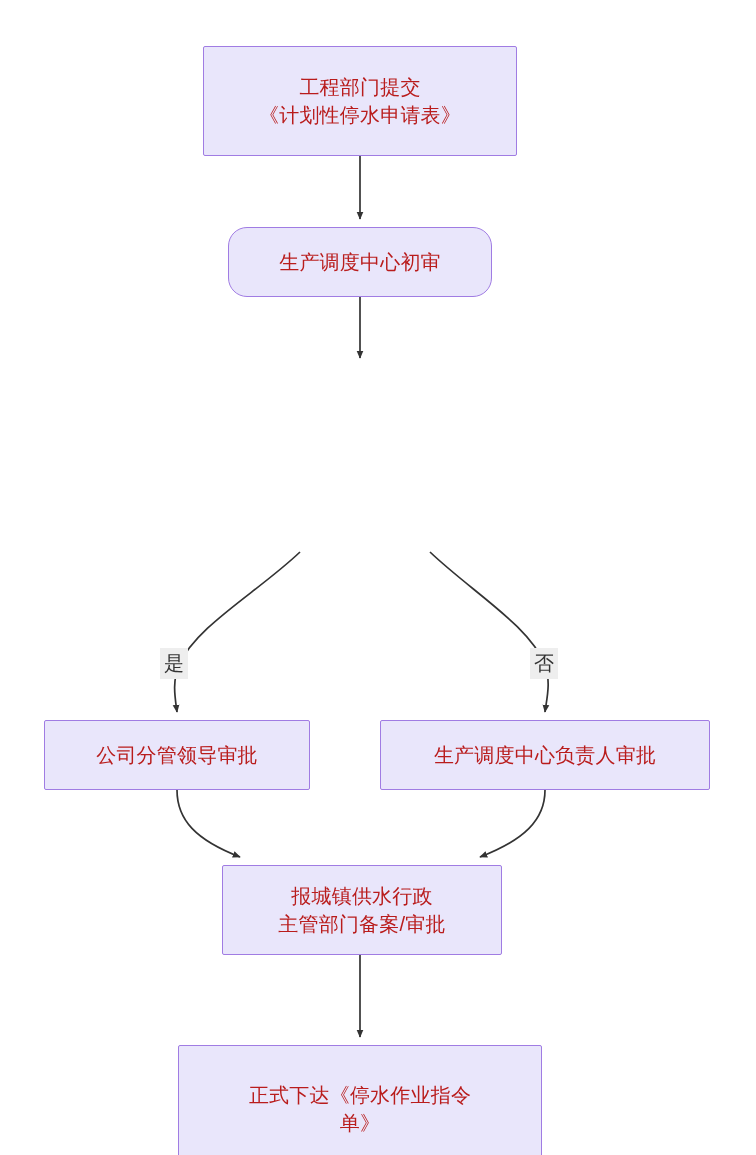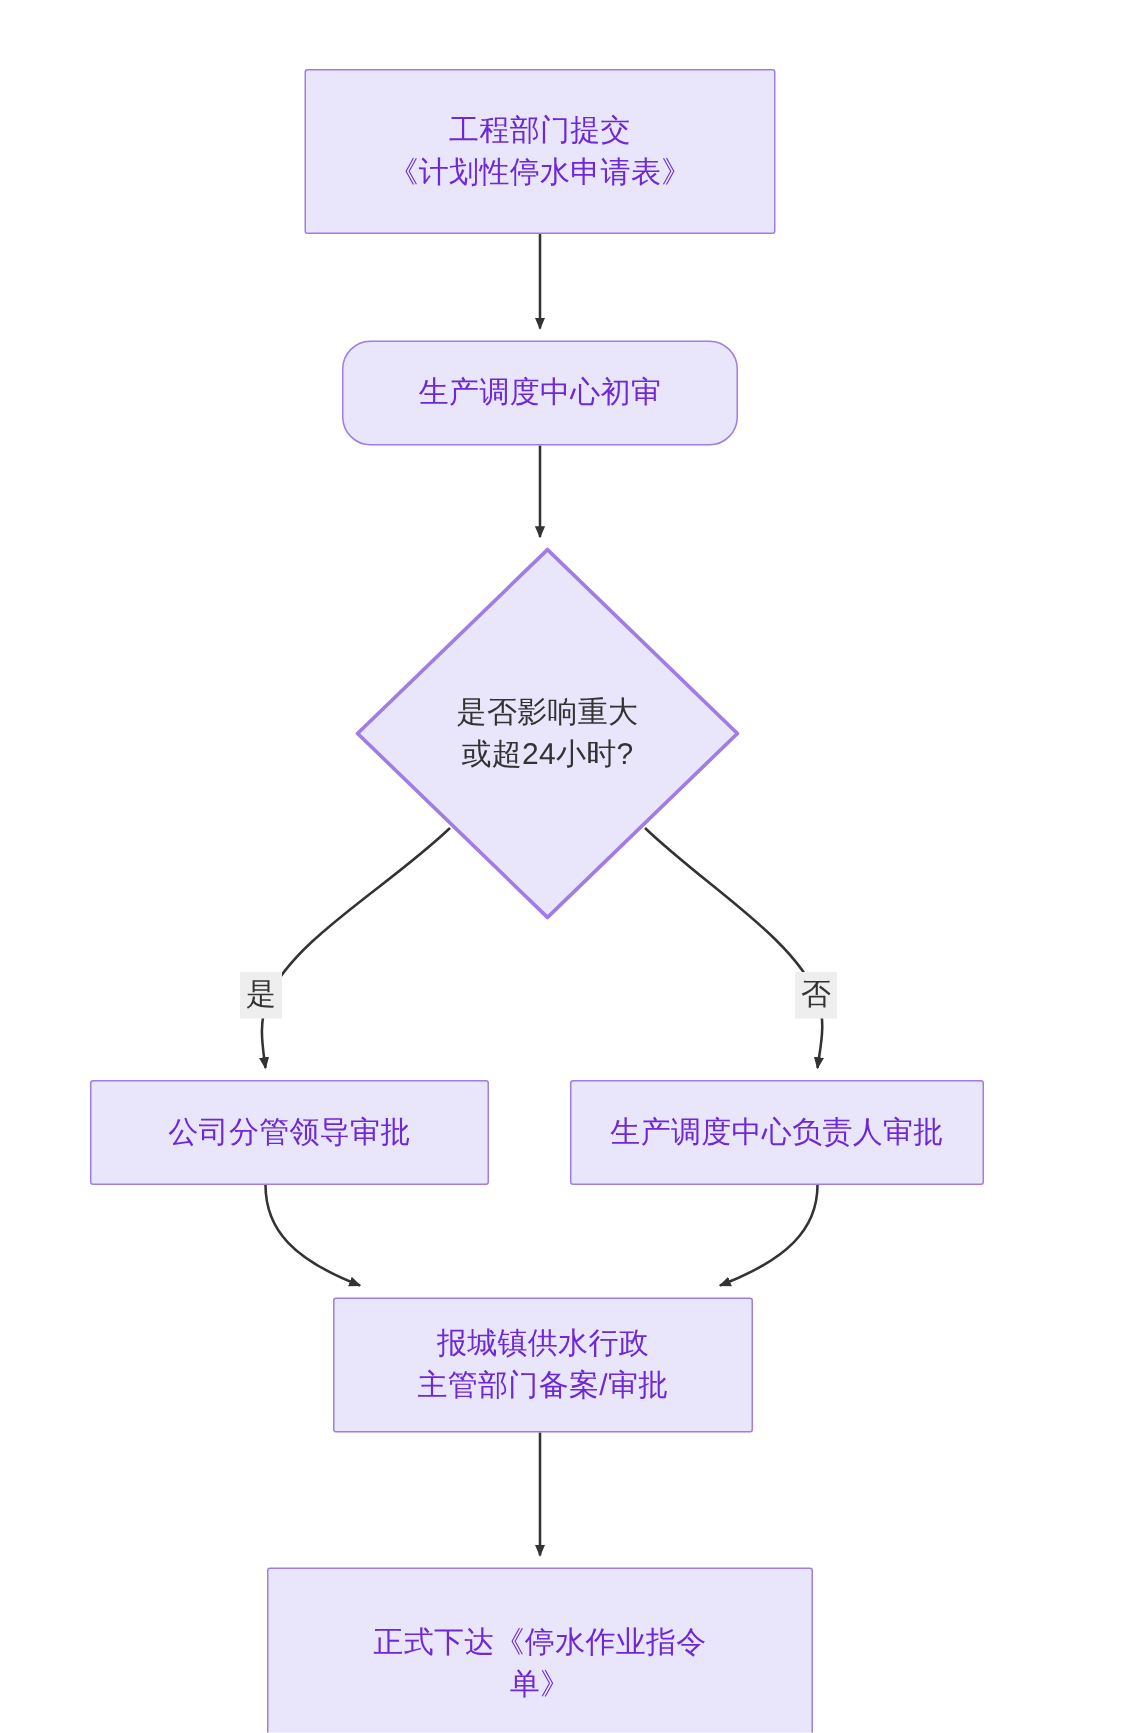--- a/index.html
+++ b/index.html
@@ -39,21 +39,21 @@
   .node {
     position: absolute;
     z-index: 2;
     display: flex;
     align-items: center;
     justify-content: center;
     text-align: center;
     background: #e9e6fb;
     border: 1.6px solid #a07ce3;
     border-radius: 2px;
-    color: #6d28d9;
+    color: #b91c1c;
     font-size: 20px;
     line-height: 1.42;
     letter-spacing: 0.2px;
     white-space: pre-line;
     padding: 2px 8px;
   }
 
   
   .decision {
     position: absolute;
@@ -89,22 +89,22 @@
     font-size: 20px;
     line-height: 1.2;
     padding: 3px 4px 4px 4px;
     white-space: nowrap;
   }
 
   
   #node-submit   { left: 203px; top: 46px;   width: 314px; height: 110px; }
   #node-review   { left: 228px; top: 227px;  width: 264px; height: 70px; border-radius: 19px;  }
   #node-decision { left: 237px; top: 365px;  width: 256px; height: 248px; }
-  #node-leader   { left: 44px;  top: 720px;  width: 266px; height: 70px; margin-left: 16px;  }
-  #node-manager  { left: 380px; top: 720px;  width: 276px; height: 70px;  }
+  #node-leader   { left: 44px;  top: 720px;  width: 266px; height: 70px;  }
+  #node-manager  { left: 380px; top: 720px;  width: 330px; height: 70px;  }
   #node-filing   { left: 222px; top: 865px;  width: 280px; height: 90px;  }
   #node-order    { left: 178px; top: 1045px; width: 364px; height: 128px; }
 
   #label-yes { left: 160px; top: 648px; }
   #label-no  { left: 530px; top: 648px; }
 </style>
 </head>
 <body>
 
 <div id="flow-canvas">
@@ -129,27 +129,20 @@
     <path d="M 545 790 C 545 820 524 840 480 857" fill="none" stroke="#333333" stroke-width="1.7" marker-end="url(#arrowhead)"></path>
 
     <path d="M 360 955 L 360 1037" fill="none" stroke="#333333" stroke-width="1.7" marker-end="url(#arrowhead)"></path>
   </svg>
 
   <div class="node" id="node-submit">工程部门提交
 《计划性停水申请表》</div>
 
   <div class="node" id="node-review">生产调度中心初审</div>
 
-  <div class="decision" id="node-decision">
-    <svg class="diamond-shape" viewBox="0 0 256 248" preserveAspectRatio="none">
-      <polygon points="128,1.4 254.6,124 128,246.6 1.4,124" fill="#e9e6fb" stroke="#a07ce3" stroke-width="2.4"></polygon>
-    </svg>
-    <div class="diamond-label">是否影响重大
-或超24小时?</div>
-  </div>
 
   <div class="edge-label" id="label-yes">是</div>
 
   <div class="edge-label" id="label-no">否</div>
 
   <div class="node" id="node-leader">公司分管领导审批</div>
 
   <div class="node" id="node-manager">生产调度中心负责人审批</div>
 
   <div class="node" id="node-filing">报城镇供水行政

